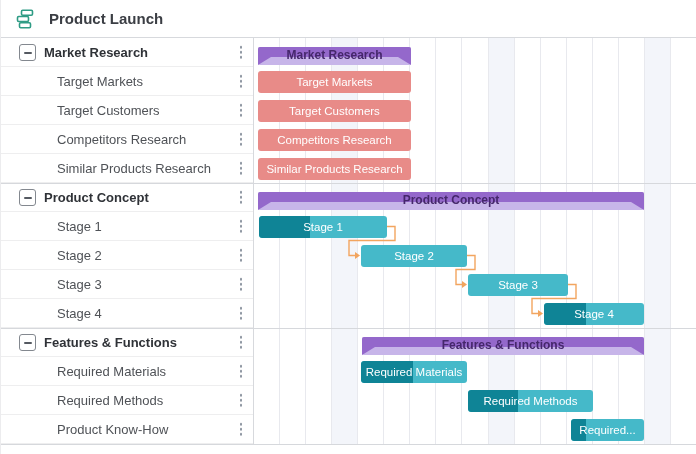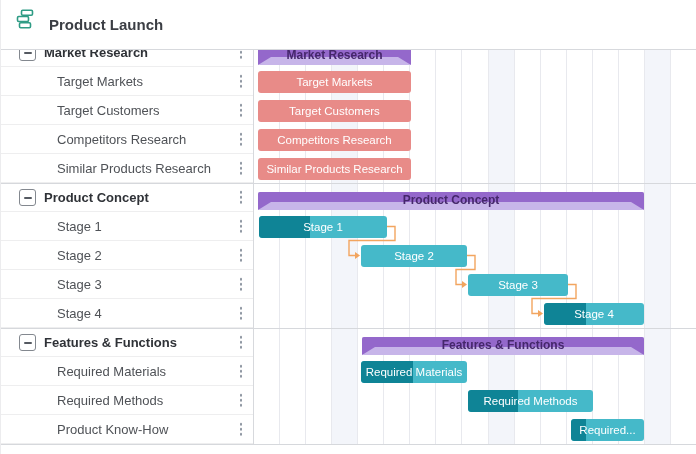--- a/index.html
+++ b/index.html
@@ -4,21 +4,21 @@
 <style>
   * { margin:0; padding:0; box-sizing:border-box; }
   html,body { background:#fff; }
   body { font-family:"Liberation Sans", sans-serif; }
   .app {
     position:relative; width:696px; height:454px; background:#fff;
     overflow:hidden; border-left:1px solid #ececee;
   }
   
   .header {
-    position:absolute; left:0; top:0; width:696px; height:50px;
+    position:absolute; left:0; top:0; width:696px; height:38px;
     display:flex; align-items:center; border-bottom:1px solid #d7d9dd; background:#fff;
     z-index:5;
   }
   .header .app-icon { position:absolute; left:14px; top:9px; width:20px; height:20px; }
   .header .title { position:absolute; left:48px; font-size:15px; font-weight:bold; color:#3b3e44; }
   
   .left-panel {
     position:absolute; left:0; top:38px; width:253px; height:406px;
     border-right:1px solid #d7d9dd; background:#fff; z-index:2;
   }

